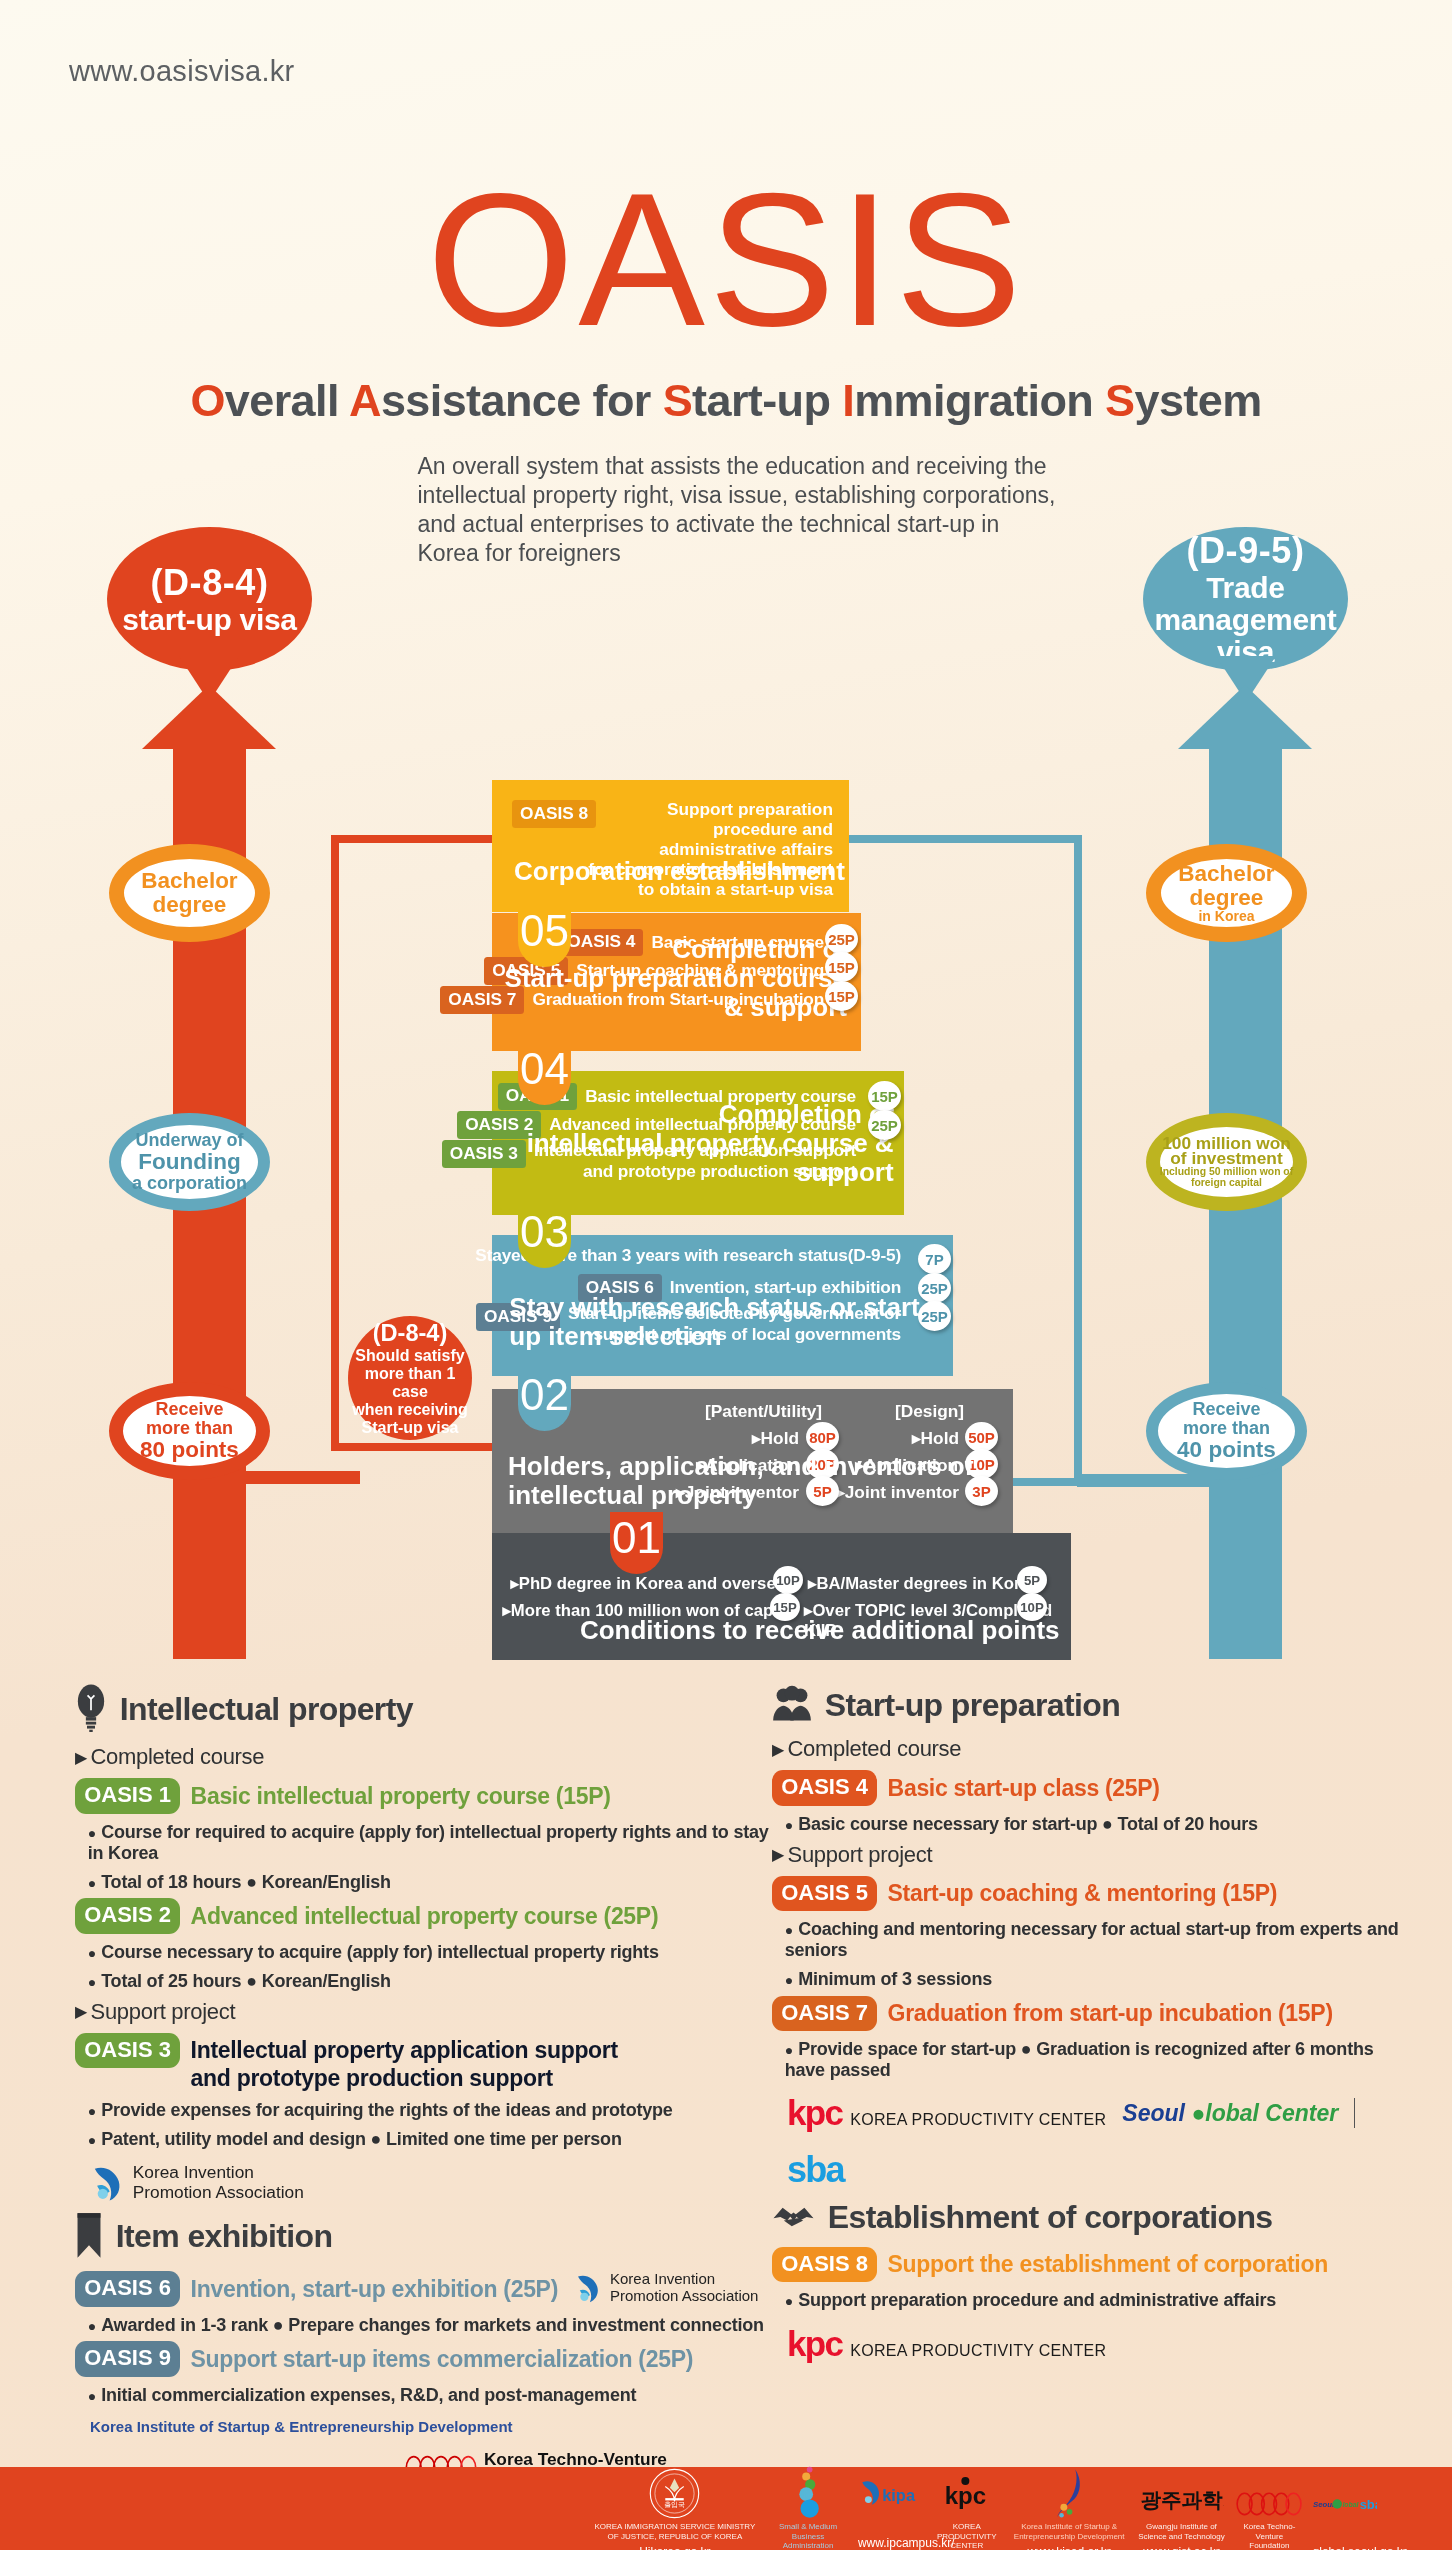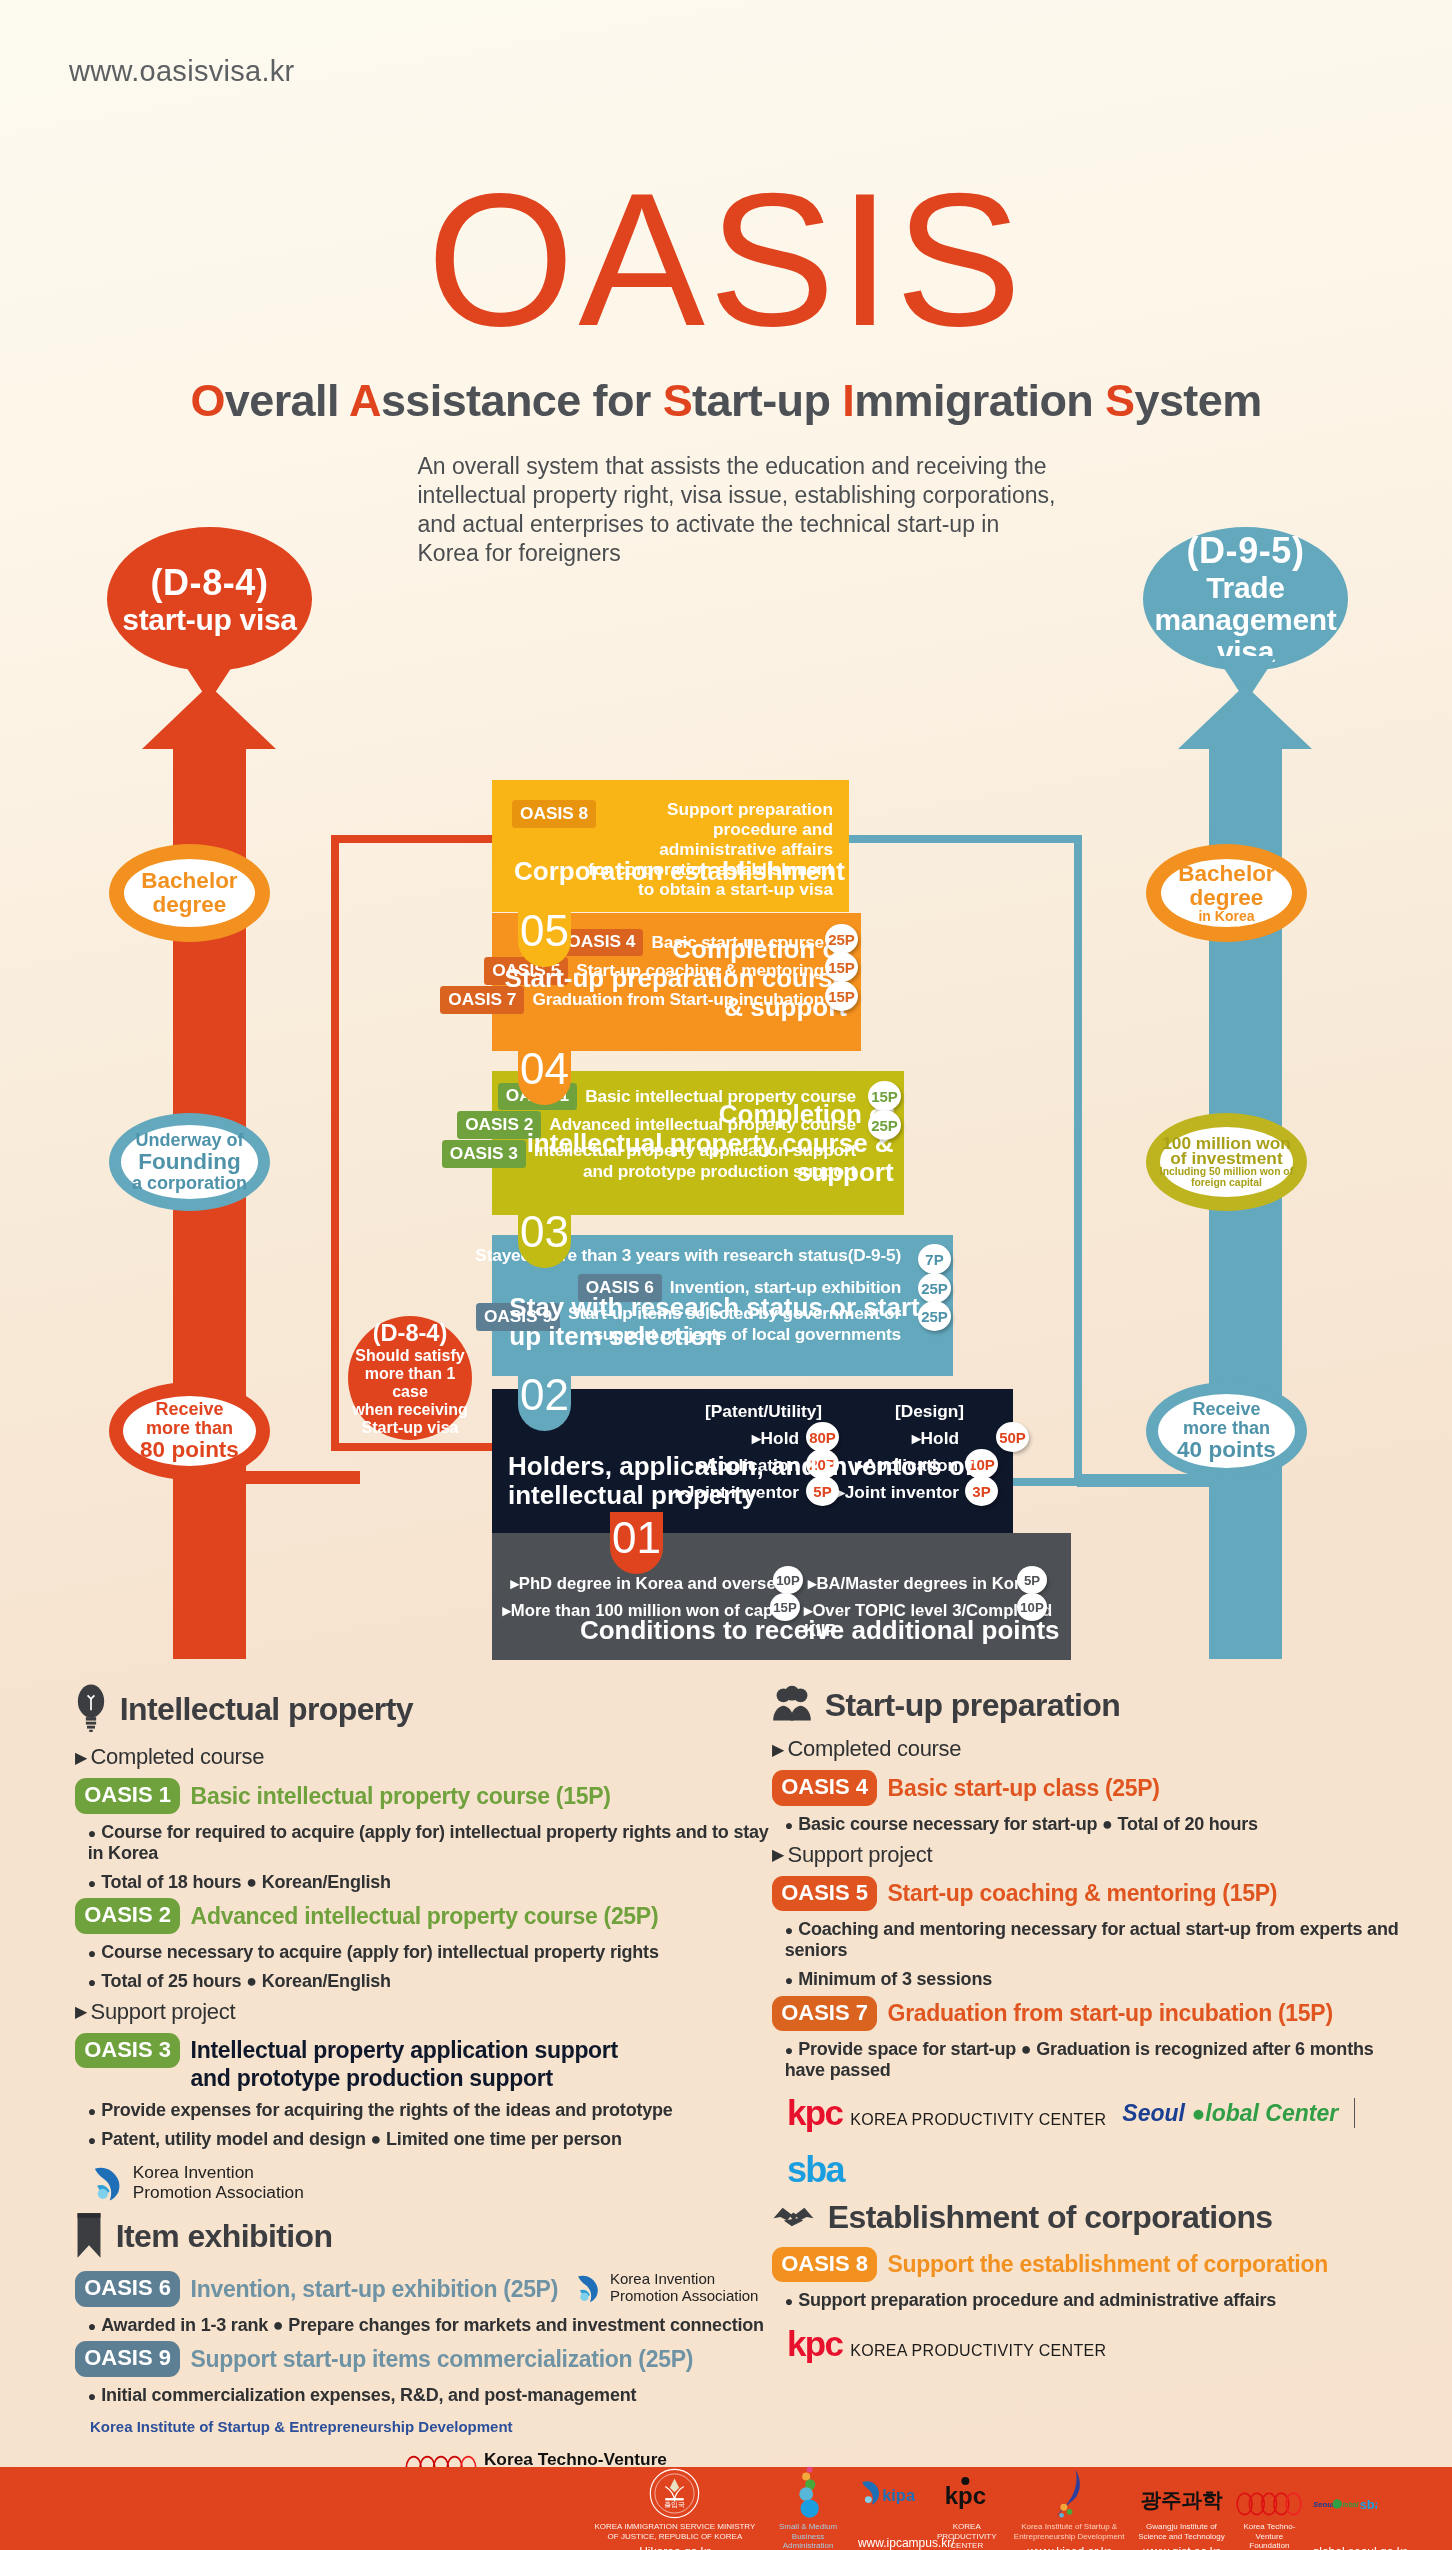--- a/index.html
+++ b/index.html
@@ -235,36 +235,36 @@
     <span class="oasis-tag" style="background:#5c7f93;">OASIS 9</span>
     <span class="oasis-txt" style="text-align:right;">Start-up items selected by government or<br>support projects of local governments</span>
   </div>
   <div class="big" style="left:17.3px; bottom:25px;">Stay with research status or start-up item selection</div>
 </div>
 <div class="pbadge" style="left:918px; top:1244px; color:#4e93aa; z-index:6;">7P</div>
 <div class="pbadge" style="left:918px; top:1273px; color:#4e93aa; z-index:6;">25P</div>
 <div class="pbadge" style="left:918px; top:1301px; color:#4e93aa; z-index:6;">25P</div>
 <div class="numtab" style="left:518px; top:1369px; background:#63a8bd;">02</div>
 
-<div class="tier" style="left:492px; top:1389px; width:521px; height:144px; background:#0f172a; z-index:2;">
+<div class="tier" style="left:492px; top:1389px; width:521px; height:144px; background:#737373; z-index:2;">
   <div style="position:absolute; left:213px; top:11.5px; font-size:17.3px; font-weight:bold;">[Patent/Utility]</div>
   <div style="position:absolute; left:403px; top:11.5px; font-size:17.3px; font-weight:bold;">[Design]</div>
 
   <div style="position:absolute; left:226px; top:39px; width:81px; text-align:right; font-size:17.3px; font-weight:bold;">▸Hold</div>
   <div style="position:absolute; left:196px; top:66px; width:111px; text-align:right; font-size:17.3px; font-weight:bold;">▸Application</div>
   <div style="position:absolute; left:184px; top:93px; width:123px; text-align:right; font-size:17.3px; font-weight:bold;">▸Joint inventor</div>
 
   <div style="position:absolute; left:386px; top:39px; width:81px; text-align:right; font-size:17.3px; font-weight:bold;">▸Hold</div>
   <div style="position:absolute; left:355px; top:66px; width:111px; text-align:right; font-size:17.3px; font-weight:bold;">▸Application</div>
   <div style="position:absolute; left:344px; top:93px; width:123px; text-align:right; font-size:17.3px; font-weight:bold;">▸Joint inventor</div>
 
   <div class="pbadge" style="left:314px; top:33px; color:#e0441f;">80P</div>
   <div class="pbadge" style="left:314px; top:60px; color:#e0441f;">20P</div>
   <div class="pbadge" style="left:314px; top:87px; color:#e0441f;">5P</div>
-  <div class="pbadge" style="left:473px; top:33px; color:#e0441f;margin-left:31px;">50P</div>
+  <div class="pbadge" style="left:473px; top:33px; color:#e0441f;">50P</div>
   <div class="pbadge" style="left:473px; top:60px; color:#e0441f;">10P</div>
   <div class="pbadge" style="left:473px; top:87px; color:#e0441f;">3P</div>
 
   <div class="big" style="left:16px; bottom:23px;">Holders, application, and inventors of intellectual property</div>
 </div>
 <div class="numtab" style="left:610px; top:1512px; background:#e0441f;">01</div>
 
 <div class="tier" style="left:492px; top:1533px; width:579px; height:127px; background:#4d5155; z-index:2;">
   <div style="position:absolute; left:18.4px; top:40px; font-size:16.7px; font-weight:bold;">▸<span>PhD degree in Korea and overseas</span></div>
   <div class="pbadge" style="left:281px; top:33px; color:#4d5155; width:30px; height:28px; font-size:13.2px;">10P</div>

